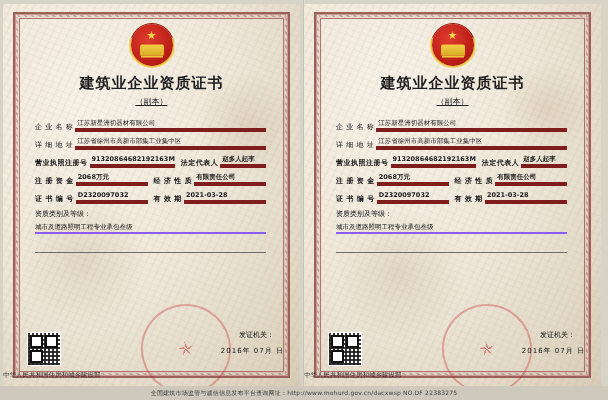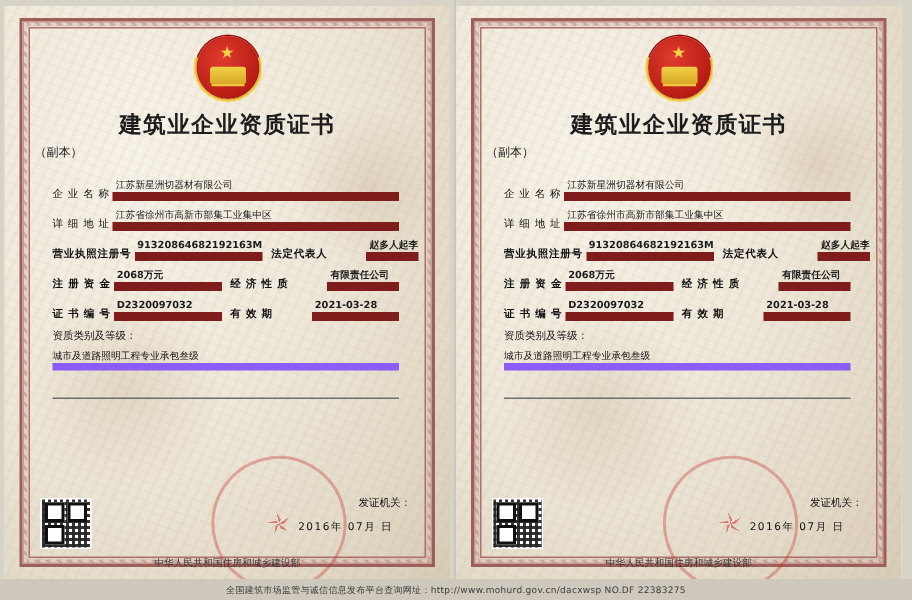--- a/index.html
+++ b/index.html
@@ -85,40 +85,40 @@
     border:2px solid rgba(245,212,71,.85);
     clip-path:polygon(0 35%,100% 35%,100% 100%,0 100%);
   }
   h1.title{
     margin:8px 0 0;text-align:center;
     font-size:15px;font-weight:bold;color:#1d1d1d;
     letter-spacing:1px;
     font-family:Liberation Mono, monospace;
   }
   .subtitle{
-    margin-top:3px;font-size:8px;color:#222;
+    margin-top:3px;text-align:center;font-size:8px;color:#222;text-decoration:underline;
   }
   .fields{
     margin-top:12px;padding:0 14px 0 12px;
     font-size:7px;color:#111;line-height:1.45;
   }
   .row{display:flex;align-items:flex-end;margin-bottom:5px;}
   .lbl{
     white-space:nowrap;color:#111;font-size:7px;letter-spacing:.5px;
   }
   .val{
-    flex:1;border-bottom:6px solid #7f1d1d;
+    flex:1;border-bottom:4px solid #7f1d1d;
     margin-left:2px;padding-left:2px;font-size:6.5px;color:#1a1a1a;
     min-height:9px;line-height:9px;white-space:nowrap;overflow:hidden;
   }
   .row.two .half{display:flex;align-items:flex-end;flex:1;font-weight:bold;}
-  .row.two .half:last-child{margin-left:6px;gap:24px;}
+  .row.two .half:last-child{margin-left:6px;}
   .scope-label{margin-top:4px;font-size:7px;}
   .scope-val{
-    border-bottom:5px solid #8b5cf6;margin-top:4px;
+    border-bottom:2px solid #8b5cf6;margin-top:4px;
     font-size:6.5px;min-height:9px;line-height:9px;
   }
   .scope-blank{border-bottom:1px solid #6d6d6d;margin-top:9px;height:9px;}
   
   .seal{
     position:absolute;left:138px;top:300px;width:86px;height:86px;
     border-radius:50%;
     border:2px solid rgba(198,40,40,.55);
     transform:rotate(-14deg);
     opacity:.62;
@@ -135,26 +135,26 @@
       rgba(198,40,40,.8) 60% 70%,transparent 70% 80%,
       rgba(198,40,40,.8) 80% 90%,transparent 90% 100%);
     clip-path:polygon(50% 0,61% 35%,98% 35%,68% 57%,79% 91%,50% 70%,21% 91%,32% 57%,2% 35%,39% 35%);
   }
   
   .issuer{
     position:absolute;right:26px;bottom:56px;
     font-size:7px;color:#111;text-align:right;
   }
   .issue-date{
-    position:absolute;right:38px;bottom:40px;
+    position:absolute;right:16px;bottom:40px;
     font-size:7px;color:#111;letter-spacing:1px;
   }
   .footer-org{
     position:absolute;left:0;right:0;bottom:16px;
-    text-align:center;font-size:6.5px;color:#333;
+    font-size:6.5px;color:#333;
   }
   
   .qr{
     position:absolute;left:24px;bottom:30px;
     width:34px;height:34px;
     background:#fff;
     padding:1px;
     box-sizing:border-box;
   }
   .qr canvas,.qr .grid{

